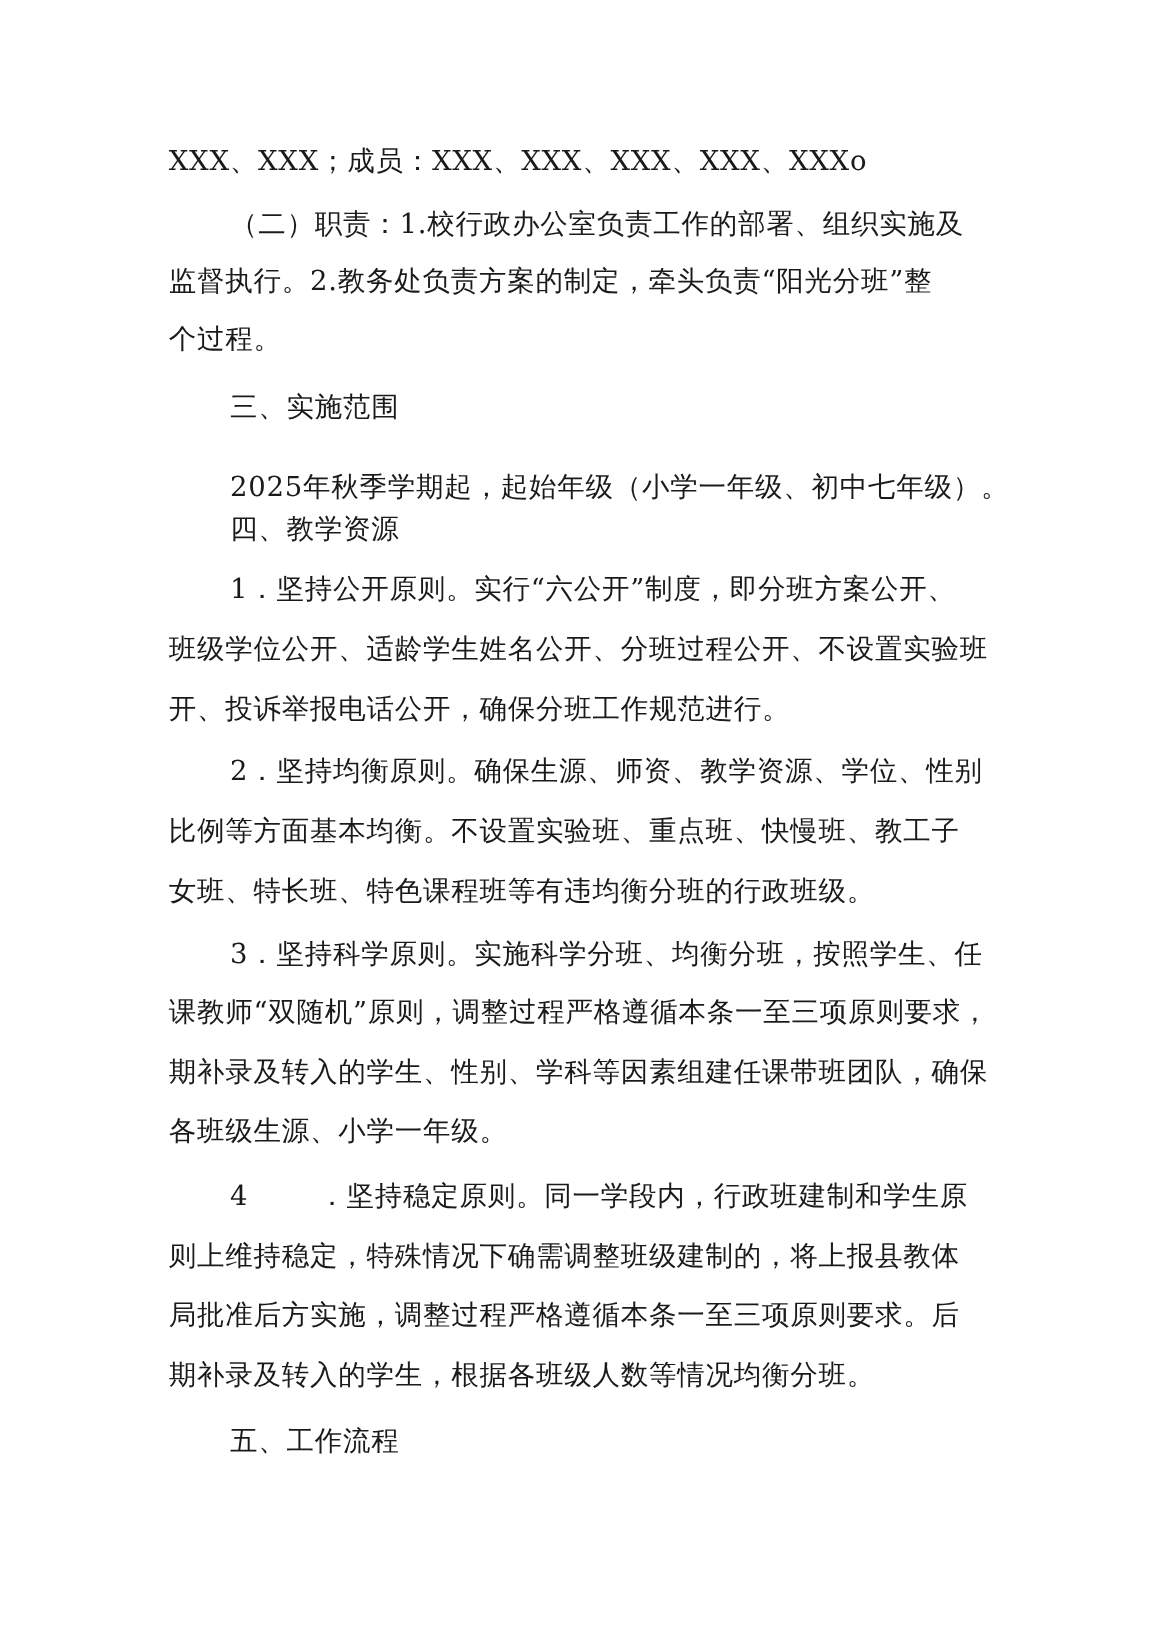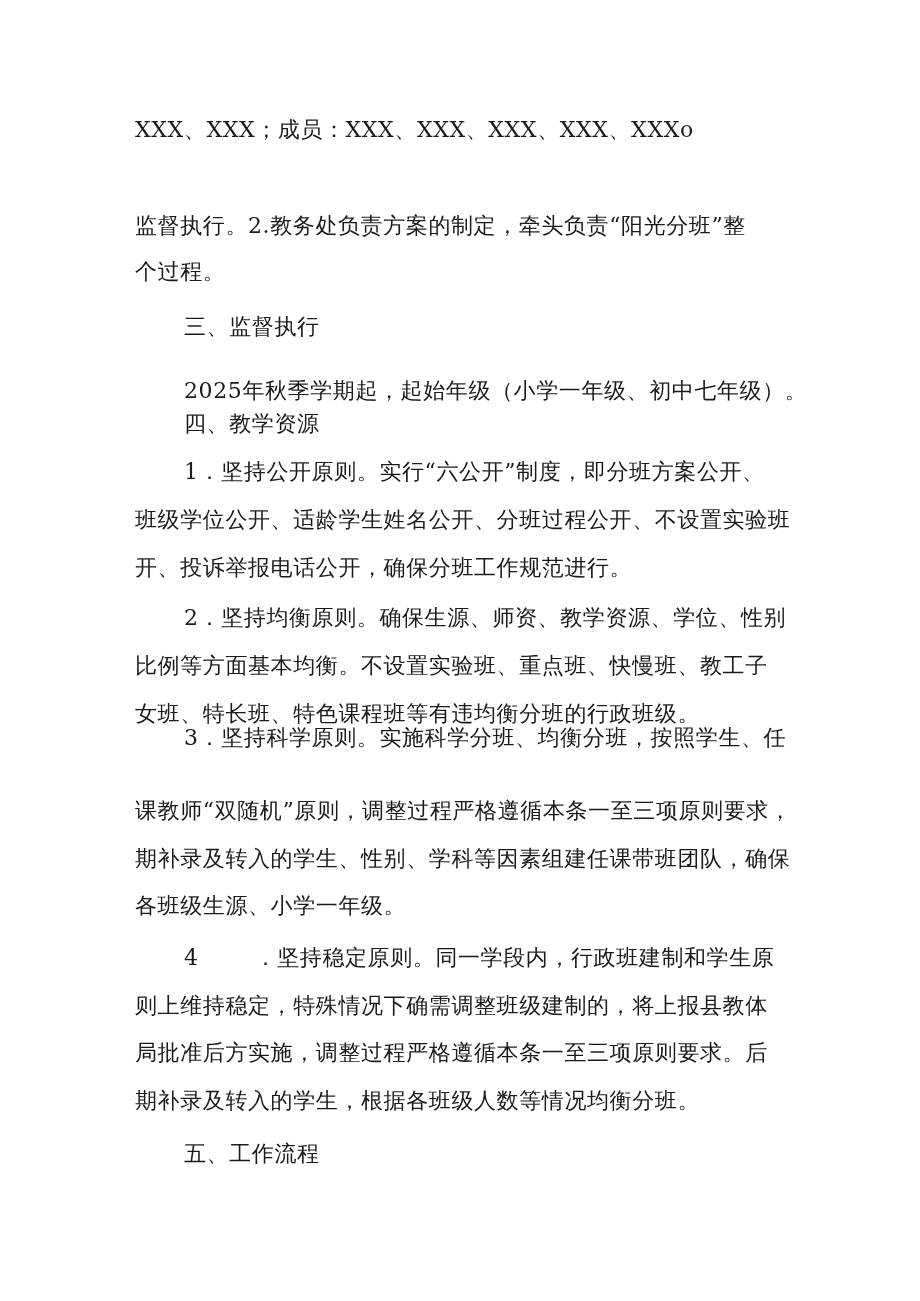--- a/index.html
+++ b/index.html
@@ -16,32 +16,33 @@
     letter-spacing: 0.6px;
   }
   .indent { left: 184px; }
   .wide-gap { display: inline-block; width: 56px; }
 </style>
 </head>
 <body>
 
 <div class="page">
   <div class="line" style="top:116px">XXX、XXX；成员：XXX、XXX、XXX、XXX、XXXo</div>
+  <div class="line indent" style="top:166px">（二）职责：1.校行政办公室负责工作的部署、组织实施及</div>
   <div class="line" style="top:212px">监督执行。2.教务处负责方案的制定，牵头负责“阳光分班”整</div>
   <div class="line" style="top:258px">个过程。</div>
-  <div class="line indent" style="top:313px">三、监督执行</div>
+  <div class="line indent" style="top:313px">三、实施范围</div>
   <div class="line indent" style="top:377px">2025年秋季学期起，起始年级（小学一年级、初中七年级）。</div>
   <div class="line indent" style="top:410px">四、教学资源</div>
   <div class="line indent" style="top:458px">1．坚持公开原则。实行“六公开”制度，即分班方案公开、</div>
   <div class="line" style="top:506px">班级学位公开、适龄学生姓名公开、分班过程公开、不设置实验班</div>
   <div class="line" style="top:554px">开、投诉举报电话公开，确保分班工作规范进行。</div>
   <div class="line indent" style="top:604px">2．坚持均衡原则。确保生源、师资、教学资源、学位、性别</div>
   <div class="line" style="top:652px">比例等方面基本均衡。不设置实验班、重点班、快慢班、教工子</div>
   <div class="line" style="top:700px">女班、特长班、特色课程班等有违均衡分班的行政班级。</div>
-  <div class="line indent" style="top:724px">3．坚持科学原则。实施科学分班、均衡分班，按照学生、任</div>
+  <div class="line indent" style="top:750px">3．坚持科学原则。实施科学分班、均衡分班，按照学生、任</div>
   <div class="line" style="top:797px">课教师“双随机”原则，调整过程严格遵循本条一至三项原则要求，</div>
   <div class="line" style="top:845px">期补录及转入的学生、性别、学科等因素组建任课带班团队，确保</div>
   <div class="line" style="top:892px">各班级生源、小学一年级。</div>
   <div class="line indent" style="top:944px">
     <span>4</span><span class="wide-gap"></span><span>．坚持稳定原则。同一学段内，行政班建制和学生原</span>
   </div>
   <div class="line" style="top:992px">则上维持稳定，特殊情况下确需调整班级建制的，将上报县教体</div>
   <div class="line" style="top:1039px">局批准后方实施，调整过程严格遵循本条一至三项原则要求。后</div>
   <div class="line" style="top:1087px">期补录及转入的学生，根据各班级人数等情况均衡分班。</div>
   <div class="line indent" style="top:1140px">五、工作流程</div>

